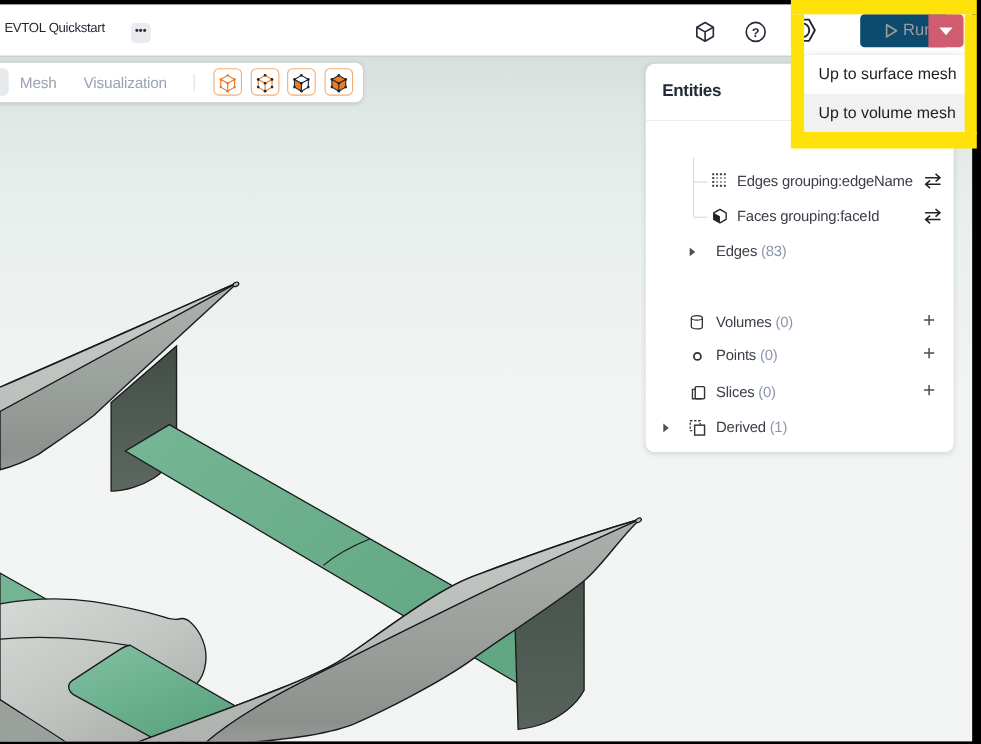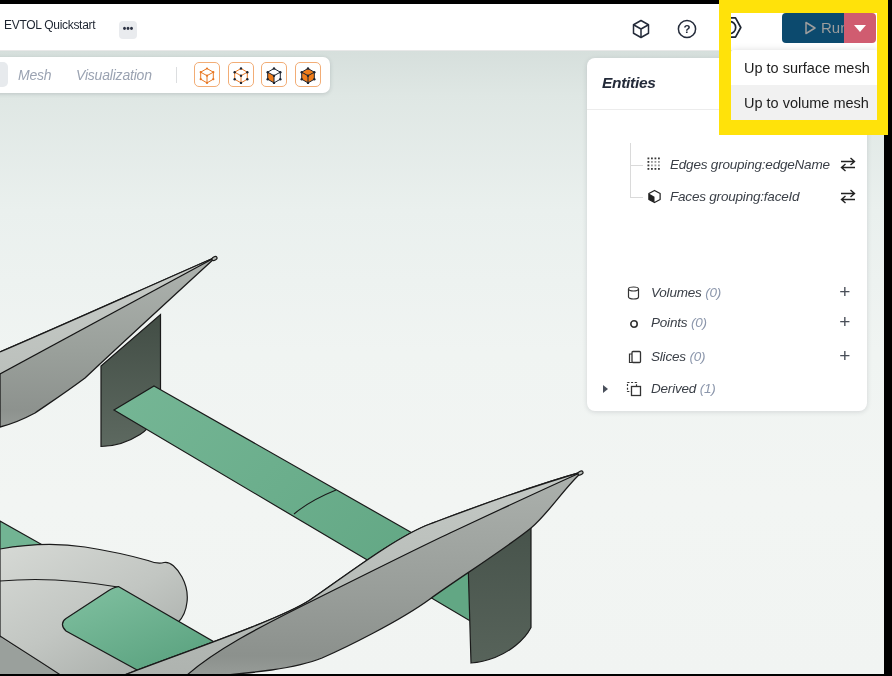--- a/index.html
+++ b/index.html
@@ -3,21 +3,21 @@
 <meta charset="utf-8">
 <style>
   * { margin:0; padding:0; box-sizing:border-box; }
   html,body { width:892px; height:676px; overflow:hidden; background:#000; }
   body { font-family:"Liberation Sans", sans-serif; position:relative; }
   .topbar { position:absolute; left:0; top:4px; width:884px; height:47px; background:#fff; border-bottom:1px solid #e8e8e8; z-index:2; }
   .title { position:absolute; left:4px; top:14px; font-size:12px; letter-spacing:-0.3px; color:#1e2531; }
   .dots { position:absolute; left:119px; top:17px; width:18px; height:18px; background:#e9ebee; border-radius:4px; color:#2a3040; font-size:10px; font-weight:bold; text-align:center; line-height:15px; letter-spacing:0px; }
   .tbicon { position:absolute; top:14px; z-index:2; }
   .canvas { position:absolute; left:0; top:51px; width:884px; height:623px; z-index:1;
-    background:linear-gradient(to bottom,#d6dfdc 0px,#dfe7e4 45px,#eaf0ee 160px,#f0f4f2 300px,#f2f5f3 450px,#f1f4f2 623px); overflow:hidden;font-style:italic; }
+    background:linear-gradient(to bottom,#d6dfdc 0px,#dfe7e4 45px,#eaf0ee 160px,#f0f4f2 300px,#f2f5f3 450px,#f1f4f2 623px); overflow:hidden; }
   .modelsvg { position:absolute; left:0; top:0; }
   .toolbar { position:absolute; left:-14px; top:6px; width:344px; height:36px; background:#fff; border-radius:7px; box-shadow:0 1px 4px rgba(40,50,60,.18); z-index:2; }
   .graytab { position:absolute; left:6px; top:5px; width:16px; height:25px; background:#e7eaed; border-radius:5px; }
   .tabtxt { position:absolute; top:10px; font-size:14px; letter-spacing:-0.2px; color:#9ba3b2; }
   .sep { position:absolute; left:190px; top:10px; width:1px; height:16px; background:#dcdee0; }
   .cubebtn { position:absolute; top:5px; width:26px; height:25px; border:1px solid #f2ad76; border-radius:5px; background:#fff; }
   .cubebtn svg { position:absolute; left:3px; top:2.5px; }
   .panel { position:absolute; left:587px; top:7px; width:280px; height:353px; background:#fff; border-radius:8px; box-shadow:0 1px 5px rgba(40,50,60,.15); z-index:3; }
   .ptitle { position:absolute; left:15px; top:16px; font-size:15.5px; font-weight:bold; letter-spacing:-0.3px; color:#232a39; }
   .phead-line { position:absolute; left:0; top:51px; width:289px; height:1px; background:#ececec; }
@@ -242,20 +242,24 @@
           <rect x="7.5" y="11" width="1.8" height="1.8"></rect>
           <rect x="11" y="11" width="1.8" height="1.8"></rect>
         </svg>
         <div class="rtxt" style="left:83px">Edges grouping:edgeName</div>
         <svg class="ricon" style="left:252px;top:8px" width="18" height="16" viewBox="0 0 18 16" fill="none" stroke="#222" stroke-width="1.4">
           <path d="M2 5.5 L14.5 5.5 M11.5 2 L15.5 5.5 L11.5 9" transform="translate(0,-1)"></path>
           <path d="M16 11.5 L3.5 11.5 M6.5 8 L2.5 11.5 L6.5 15" transform="translate(0,-1)"></path>
         </svg>
       </div>
 
+      <div class="row" style="top:155px">
+        <div class="arrow-r" style="left:40px;top:12px"></div>
+        <div class="rtxt" style="left:64px">Edges <span class="rcnt">(83)</span></div>
+      </div>
 
 
       <div class="row" style="top:219px">
         <svg class="ricon" style="left:40px;top:9px" width="13" height="14" viewBox="0 0 13 14" fill="none" stroke="#333" stroke-width="1.2">
           <ellipse cx="6.5" cy="3" rx="5" ry="2"></ellipse>
           <path d="M1.5 3 L1.5 11 A5 2 0 0 0 11.5 11 L11.5 3"></path>
         </svg>
         <div class="rtxt" style="left:64px">Volumes <span class="rcnt">(0)</span></div>
         <div class="plus">+</div>
       </div>

